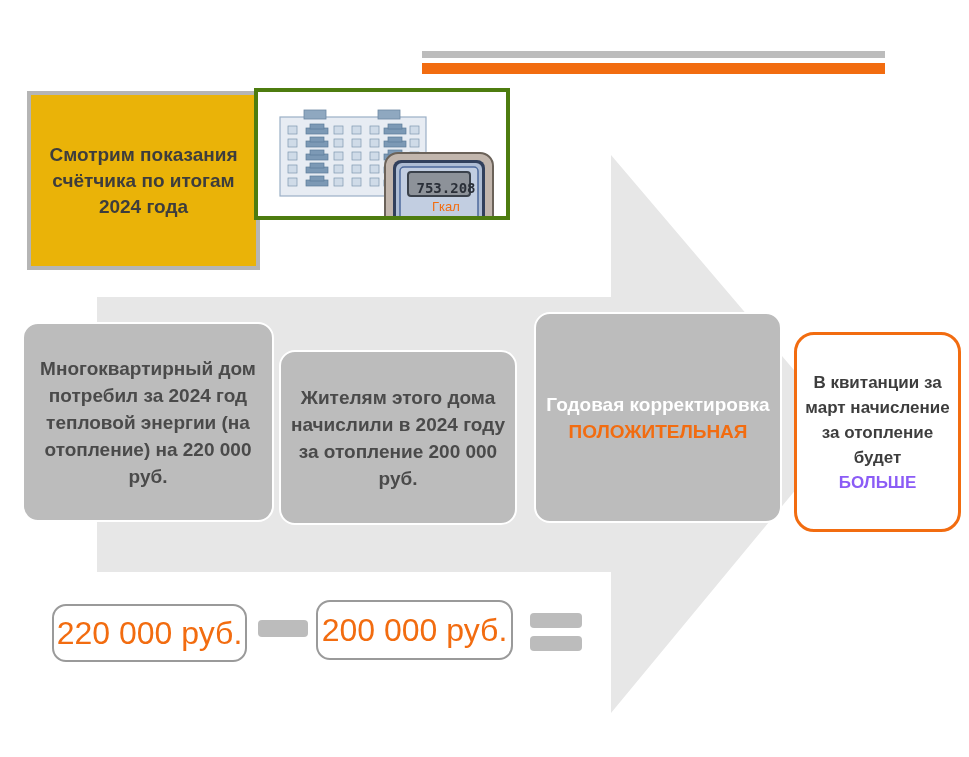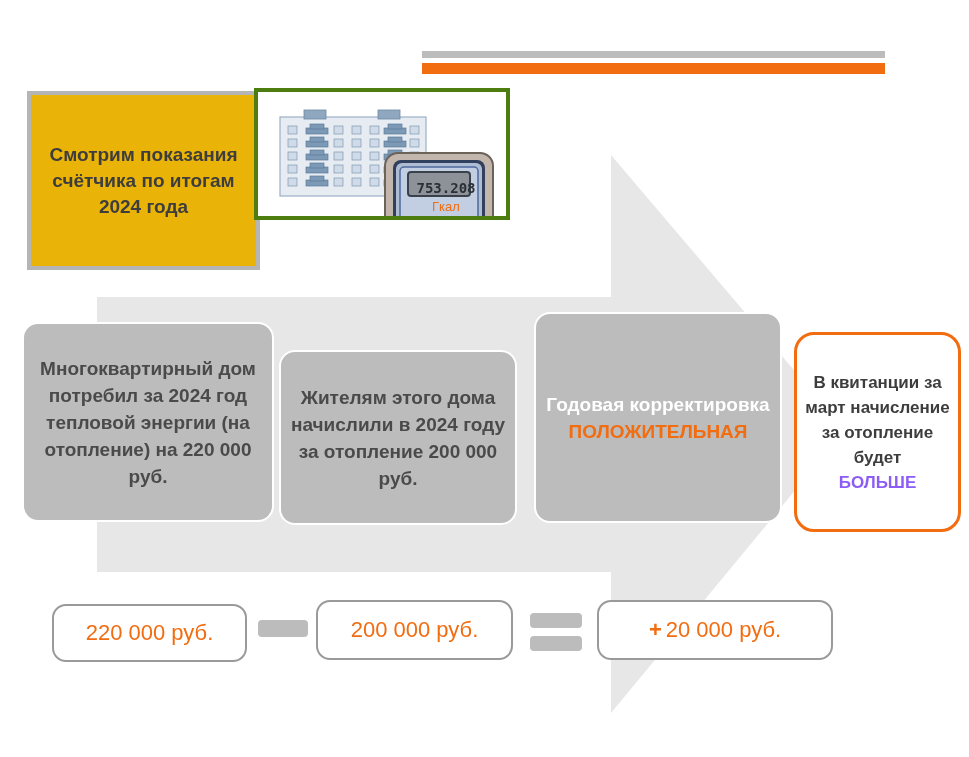--- a/index.html
+++ b/index.html
@@ -108,21 +108,21 @@
   .card-outline .hl{color:#8b5cf6;display:block;}
 
   
   .eq-box{
     position:absolute;
     background:#ffffff;border:2px solid #9a9a9a;border-radius:14px;
     box-sizing:border-box;
     display:flex;align-items:center;justify-content:center;
   }
   .eq-box .etxt{
-    font-size:22px;color:#f26c10;line-height:30px;white-space:nowrap;
+    font-size:32px;color:#f26c10;line-height:30px;white-space:nowrap;
   }
   .eq-box .plus{font-weight:bold;margin-right:4px;}
   #eq1{left:52px;top:604px;width:195px;height:58px;}
   #eq2{left:316px;top:600px;width:197px;height:60px;}
   #eq3{left:597px;top:600px;width:236px;height:60px;}
 
   .minus-sign{
     position:absolute;left:258px;top:620px;width:50px;height:17px;
     background:#bcbcbc;border-radius:4px;
   }
@@ -250,19 +250,14 @@
 
   <div class="eq-box" id="eq2">
     <div class="etxt">200 000 руб.</div>
   </div>
 
   <div class="equals-sign">
     <span></span>
     <span class="second"></span>
   </div>
 
-  <div class="eq-box" id="eq3">
-    <div class="etxt">
-      <span class="plus">+</span><span>20 000 руб.</span>
-    </div>
-  </div>
 
 </div>
 
 </body></html>

